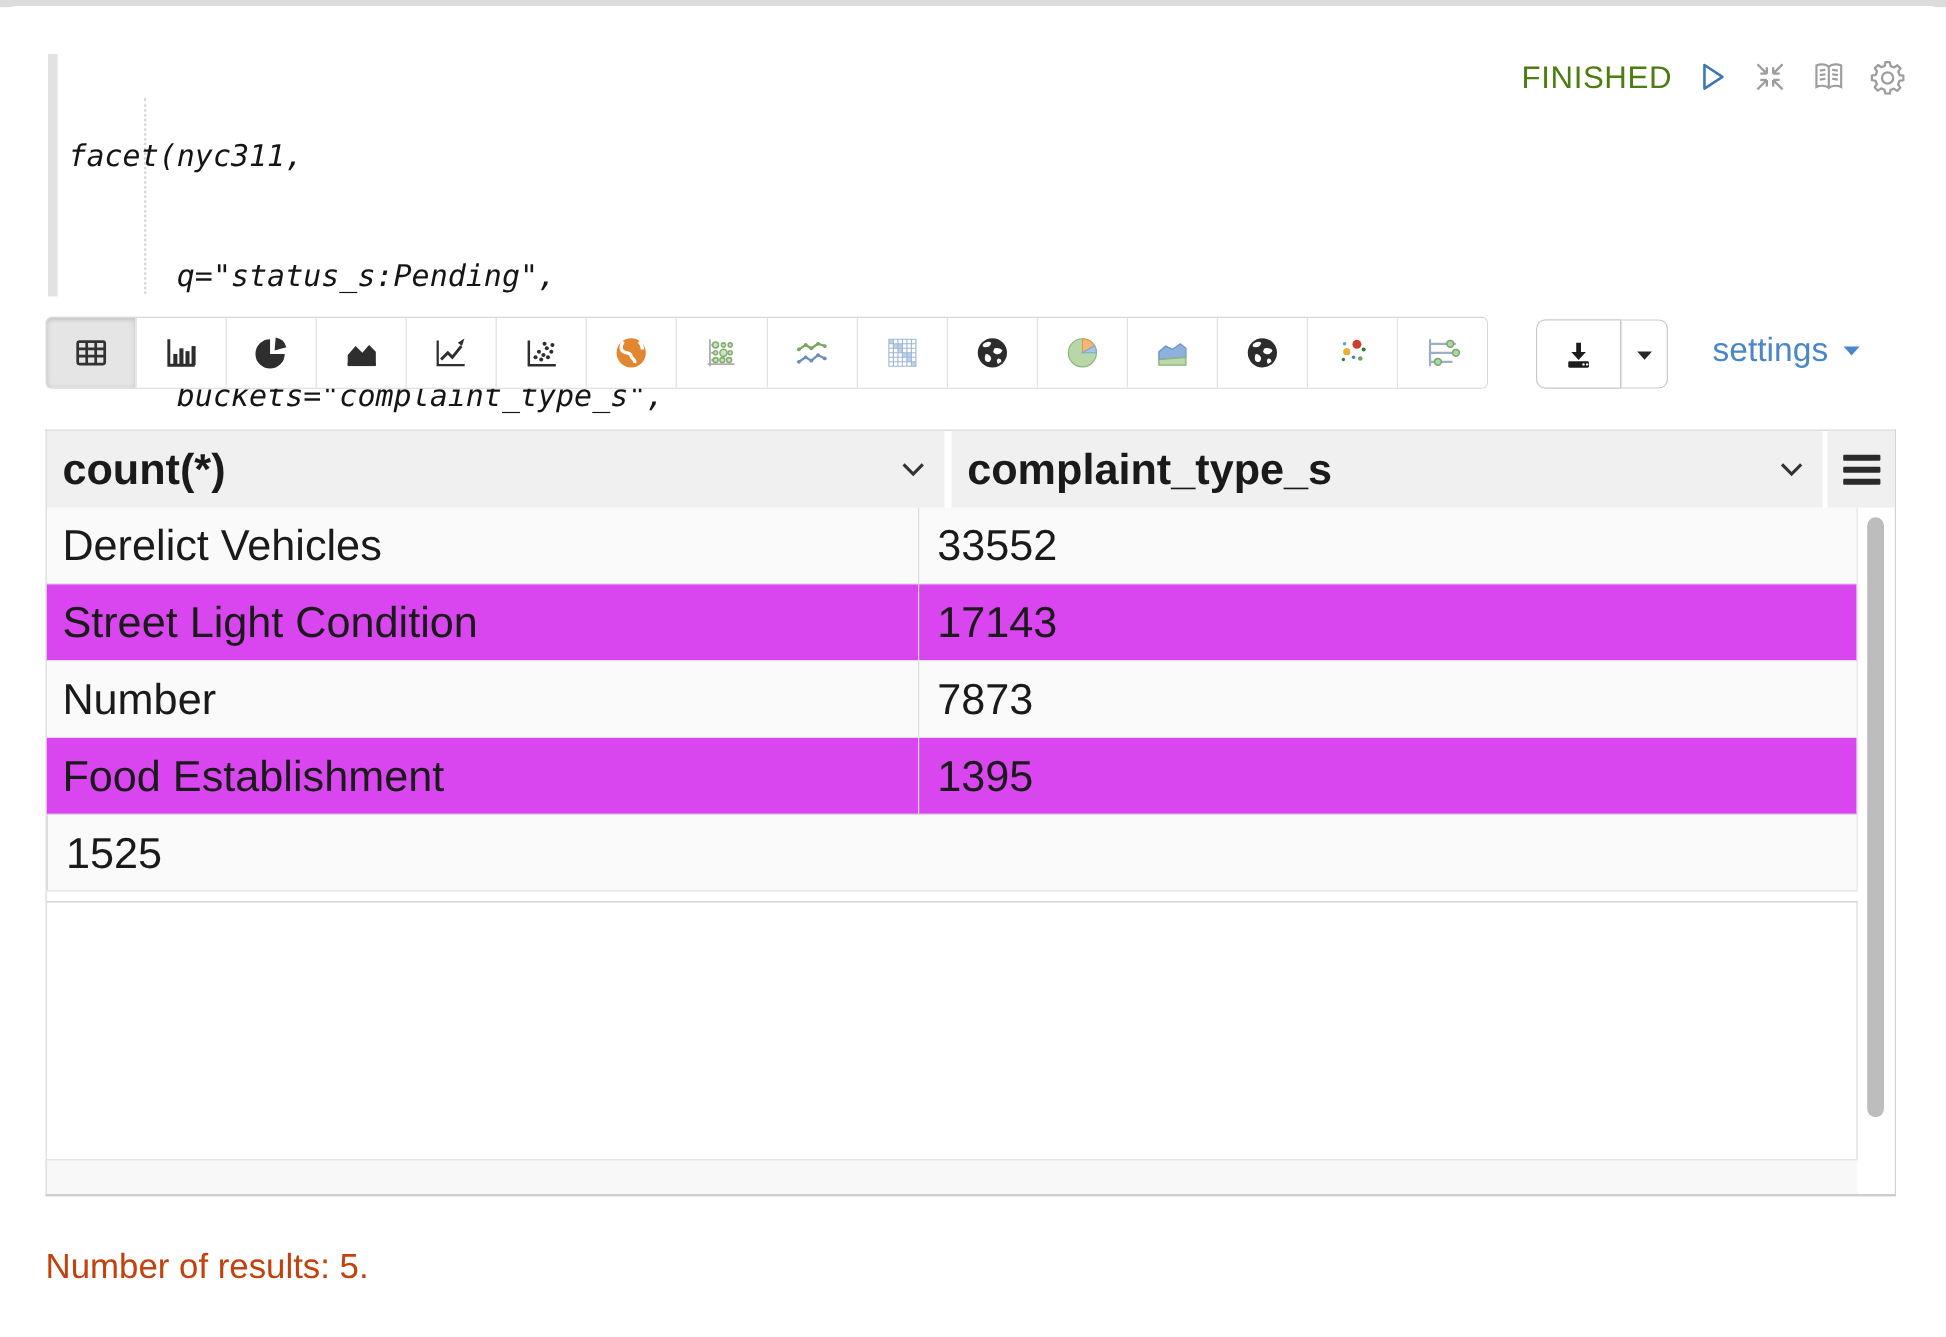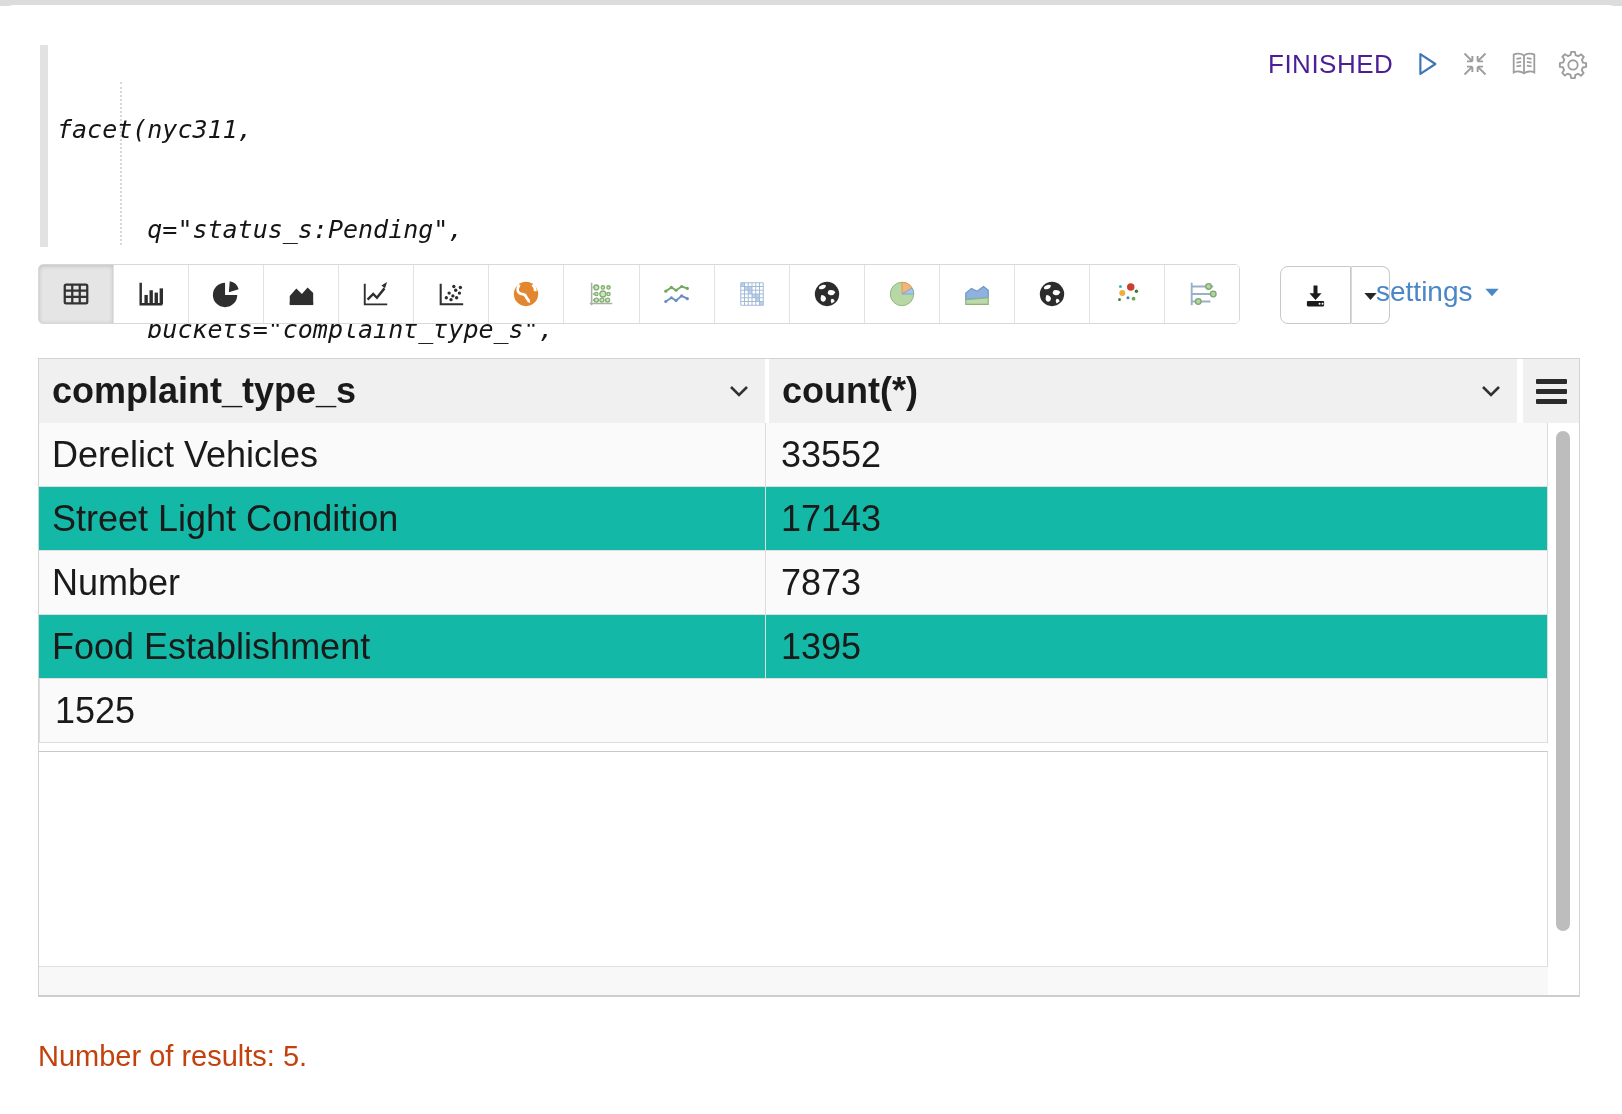--- a/index.html
+++ b/index.html
@@ -9,48 +9,48 @@
   .panel { position:absolute; top:5px; left:0; width:1622px; height:1109px; background:#fff; border-radius:14px 14px 0 0; }
 
   
   .code-editor { position:absolute; left:38px; top:40px; width:1180px; height:212px; cursor:text;font-style:italic; }
   .code-gutter { position:absolute; left:2px; top:5px; width:8px; height:202px; background:#e2e2e2; }
   .indent-guide { position:absolute; left:82px; top:42px; height:163px; border-left:2px dotted #d8d8d8; }
   .code-text { position:absolute; left:19px; top:6px; font-family:"DejaVu Sans Mono",monospace; font-size:25px; line-height:33.4px; color:#151515; white-space:pre; }
 
   
   .status-bar { position:absolute; left:1268px; top:46px; height:36px; display:flex; align-items:center; gap:17px; }
-  .status-text { font-size:26px; color:#4c1d95; letter-spacing:.5px; }
+  .status-text { font-size:26px; color:#4d7c0f; letter-spacing:.5px; }
   .pctl { display:flex; align-items:center; justify-content:center; width:32px; height:32px; cursor:pointer; }
 
   
   .viz-group { position:absolute; left:38px; top:264px; width:1202px; height:60px; display:flex; background:#fff; border:1px solid #d8d8d8; border-radius:5px; }
   .viz-btn { flex:1; display:flex; align-items:center; justify-content:center; border-left:1px solid #e2e2e2; cursor:pointer; background:#fff; }
   .viz-btn:first-child { border-left:none; border-radius:4px 0 0 4px; }
   .viz-btn:last-child { border-radius:0 4px 4px 0; }
   .viz-btn.selected { background:#e5e5e5; box-shadow:inset 0 1px 4px rgba(0,0,0,.18); }
 
   .dl-group { position:absolute; left:1280px; top:266px; height:58px; display:flex; }
   .dl-main { width:71px; border:1px solid #c9c9c9; border-radius:8px 0 0 8px; background:#fff; display:flex; align-items:center; justify-content:center; cursor:pointer; }
   .dl-caret { width:39px; border:1px solid #c9c9c9; border-left:1px solid #d9d9d9; border-radius:0 8px 8px 0; background:#fff; display:flex; align-items:center; justify-content:center; cursor:pointer; }
 
-  .settings-link { position:absolute; left:1376px; top:276px; display:flex; align-items:center; gap:9px; color:#4a86c8; font-size:28px; cursor:pointer; }
+  .settings-link { position:absolute; left:1427px; top:276px; display:flex; align-items:center; gap:9px; color:#4a86c8; font-size:28px; cursor:pointer; }
 
   
   .result { position:absolute; left:38px; top:358px; width:1542px; background:#fff; border:1px solid #d3d3d3; border-bottom:2px solid #cdcdcd; }
   .thead { display:flex; height:64px; }
   .th { background:#f0f0f0; display:flex; align-items:center; justify-content:space-between; padding:0 16px 0 13px; font-weight:bold; font-size:36px; color:#1a1a1a; cursor:pointer; }
   .th1 { width:726px; margin-right:4px; }
   .th2 { width:748px; margin-right:6px; }
   .th-menu { width:56px; background:#f0f0f0; display:flex; flex-direction:column; align-items:center; justify-content:center; gap:5px; cursor:pointer; }
   .th-menu i { display:block; width:31px; height:5px; background:#2b2b2b; border-radius:1px; }
   .chev { flex:none; margin-left:10px; }
 
   .tgrid { width:1509px; border-right:1px solid #dcdcdc; }
-  .tr { display:flex; height:64px; border-bottom:1px solid #dfdfdf; font-size:36px; color:#1a1a1a; background:#14b8a6; }
+  .tr { display:flex; height:64px; border-bottom:1px solid #dfdfdf; font-size:36px; color:#1a1a1a; background:#d946ef; }
   .tr.odd { background:#fafafa; }
   .td { display:flex; align-items:center; }
   .td1 { width:726px; padding-left:13px; }
   .td2 { flex:1; padding-left:15px; border-left:1px solid #dcdcdc; }
 
   .gap-strip { width:1509px; height:8px; background:#fff; }
   .empty-box { width:1509px; height:215px; background:#fff; border-top:1px solid #c9c9c9; border-right:1px solid #dcdcdc; }
   .result-footer { width:1509px; height:29px; background:#f8f8f8; border-top:1px solid #e0e0e0; }
 
   .vscroll-thumb { position:absolute; right:9px; top:72px; width:14px; height:500px; background:#bdbdbd; border-radius:7px; cursor:grab; }
@@ -316,32 +316,32 @@
 
 <div class="settings-link">
   <span>settings</span>
   <svg viewBox="0 0 24 24" width="20" height="20">
     <path d="M4 8h16l-8 9z" fill="#4a86c8"></path>
   </svg>
 </div>
 
 <div class="result">
   <div class="thead">
+    <div class="th th2">
+      <span>count(*)</span>
+      <svg class="chev" viewBox="0 0 20 12" width="20" height="12">
+        <path d="M2 2l8 8 8-8" fill="none" stroke="#333" stroke-width="2.6"></path>
+      </svg>
+    </div>
     <div class="th th1">
       <span>complaint_type_s</span>
       <svg class="chev" viewBox="0 0 20 12" width="20" height="12">
         <path d="M2 2l8 8 8-8" fill="none" stroke="#333" stroke-width="2.6"></path>
       </svg>
     </div>
-    <div class="th th2">
-      <span>count(*)</span>
-      <svg class="chev" viewBox="0 0 20 12" width="20" height="12">
-        <path d="M2 2l8 8 8-8" fill="none" stroke="#333" stroke-width="2.6"></path>
-      </svg>
-    </div>
     <div class="th-menu">
       <i></i>
         <i></i>
         <i></i>
     </div>
   </div>
 
   <div class="tgrid">
     <div class="tr odd">
       <div class="td td1">Derelict Vehicles</div>

